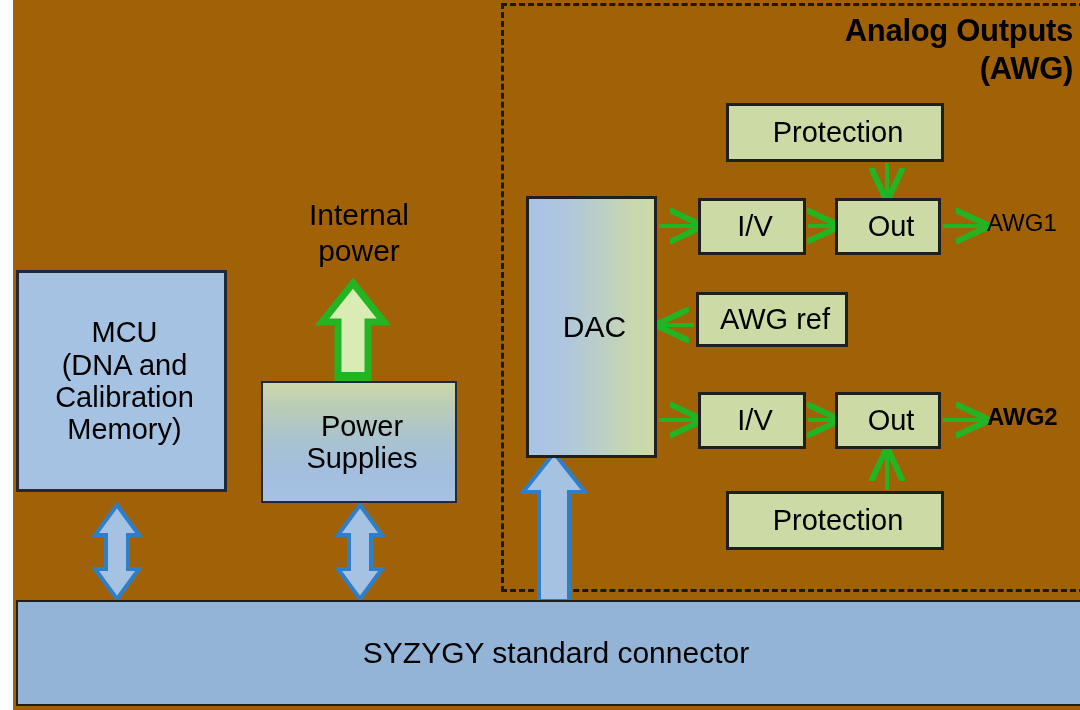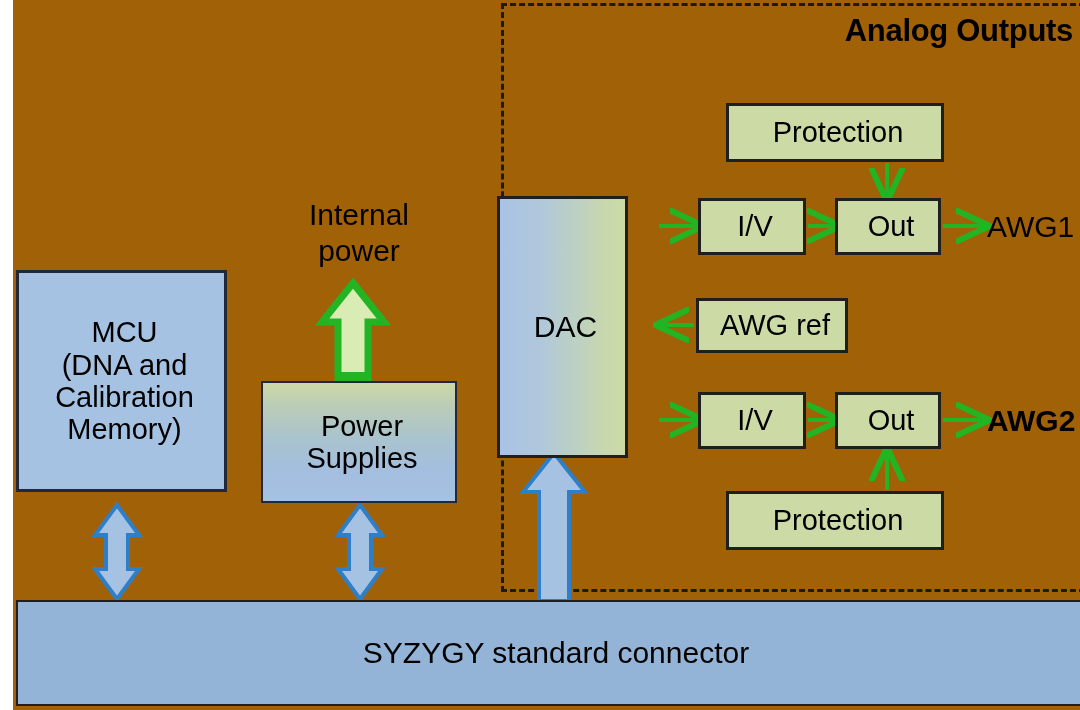--- a/index.html
+++ b/index.html
@@ -78,21 +78,21 @@
     top: 381px;
     width: 196px;
     height: 122px;
     font-size: 29px;
     background: linear-gradient(to bottom, #cdd9a8 0%, #bccdb6 18%, #a9c3cf 48%, #a3bedf 75%, #a5c2e3 100%);
     border-color: #20283a;
     border-width: 2px;
   }
   
   .dac {
-    left: 484px;
+    left: 513px;
     top: 196px;
     width: 131px;
     height: 262px;
     font-size: 30px;
     background: linear-gradient(to right, #a9c3e6 0%, #afc7dd 30%, #bcd0c4 60%, #c9d8ad 85%, #ccdba4 100%);
     border-color: #1f1f1f;
     border-width: 3px;
   }
   
   .syzygy {
@@ -105,26 +105,26 @@
     font-size: 30px;
   }
 
   
   .prot-top   { left: 713px; top: 103px;  width: 218px; height: 59px; font-size: 29px; }
   .prot-bot   { left: 713px; top: 491px;  width: 218px; height: 59px; font-size: 29px; }
   .iv-top     { left: 685px; top: 198px;  width: 108px; height: 57px; font-size: 29px; }
   .iv-bot     { left: 685px; top: 392px;  width: 108px; height: 57px; font-size: 29px; }
   .out-top    { left: 822px; top: 198px;  width: 106px; height: 57px; font-size: 29px; }
   .out-bot    { left: 822px; top: 392px;  width: 106px; height: 57px; font-size: 29px; }
-  .awgref     { left: 683px; top: 298px;  width: 152px; height: 55px; font-size: 29px; }
+  .awgref     { left: 683px; top: 292px;  width: 152px; height: 55px; font-size: 29px; }
 
   
   .plain-label {
     color: #000000;
-    font-size: 30px;
+    font-size: 24px;
     line-height: 1.2;
   }
   .lbl-internal {
     left: 255px;
     top: 197px;
     width: 182px;
     text-align: center;
     font-size: 30px;
   }
   .lbl-awg1 { left: 974px; top: 209px; }
@@ -139,20 +139,21 @@
 </style>
 </head>
 <body>
 
 <div id="canvas">
 
   <div class="abs dashed-group"></div>
 
   <div class="abs group-title">
     <div>Analog Outputs</div>
+    <div>(AWG)</div>
   </div>
 
   <svg class="abs" id="arrows" viewBox="0 0 1080 710">
     <defs>
       <marker id="grn" markerWidth="9" markerHeight="9" refX="7.2" refY="4.5" orient="auto" markerUnits="strokeWidth">
         <path d="M0,0.6 L8.4,4.5 L0,8.4" fill="none" stroke="#22b422" stroke-width="1.5" stroke-linecap="square"></path>
       </marker>
     </defs>
 
     <line x1="646" y1="226" x2="686" y2="226" stroke="#22b422" stroke-width="4" marker-end="url(#grn)"></line>

